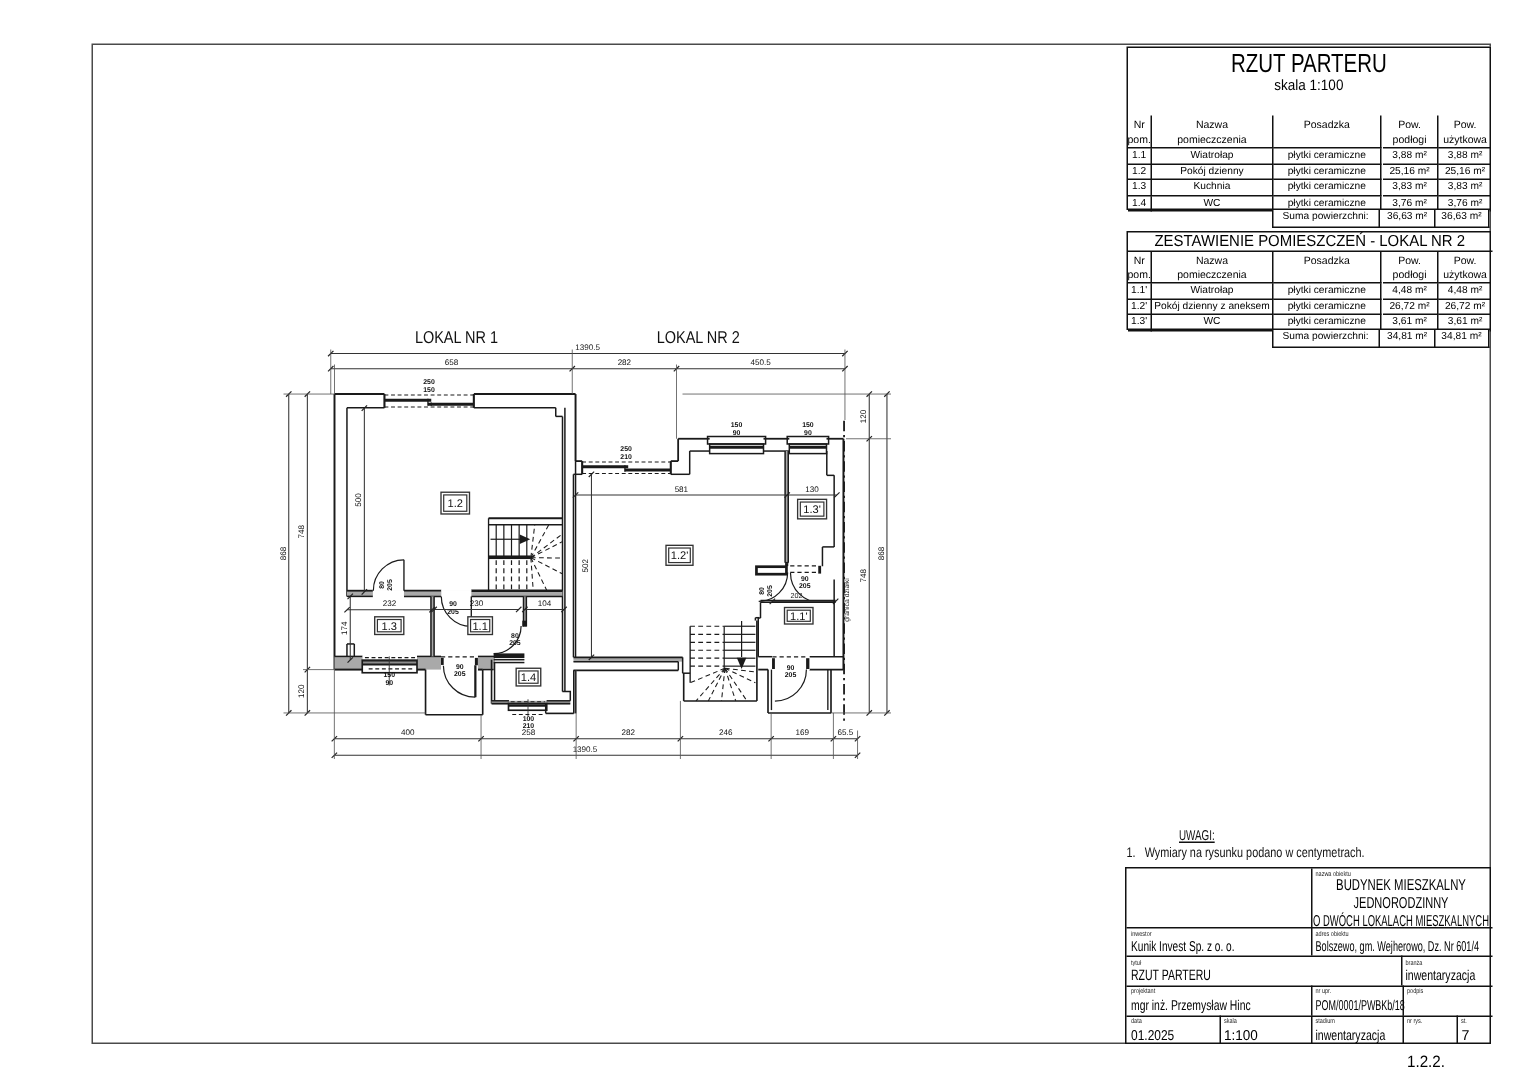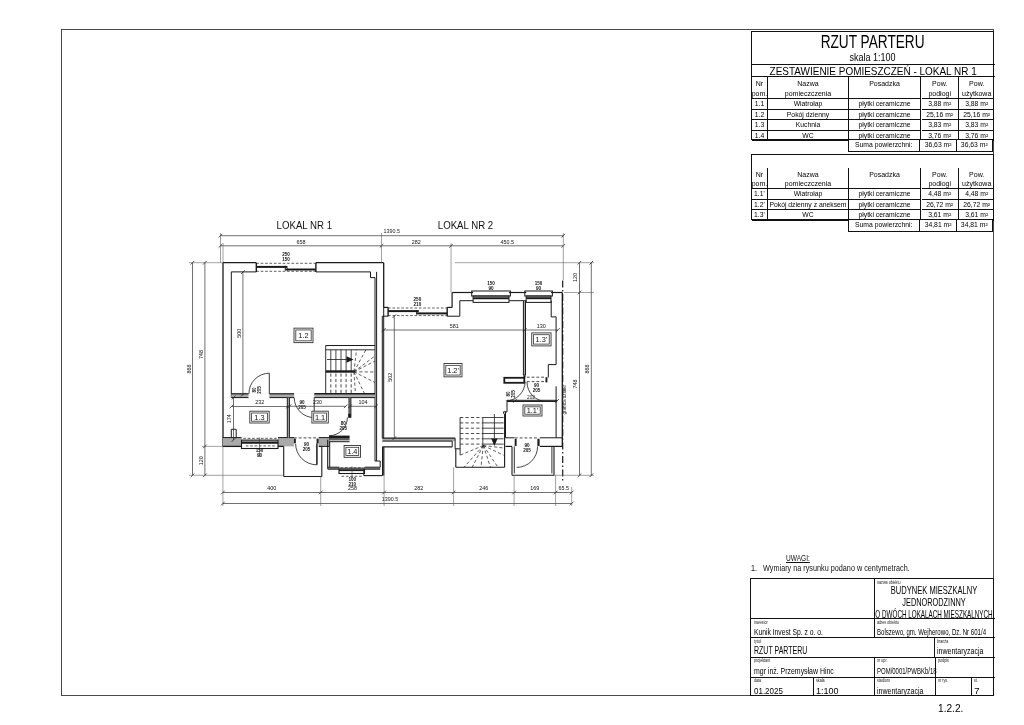--- a/index.html
+++ b/index.html
@@ -372,21 +372,20 @@
 <text x="317.6" y="404.1" font-size="5.4" text-anchor="middle" fill="#111" font-weight="normal">230</text>
 <line x1="349.9" y1="406.3" x2="376.0" y2="406.3" stroke="#333" stroke-width="0.7" stroke-linecap="butt"></line>
 <line x1="348.09999999999997" y1="408.1" x2="351.7" y2="404.5" stroke="#222" stroke-width="0.8" stroke-linecap="butt"></line>
 <line x1="374.2" y1="408.1" x2="377.8" y2="404.5" stroke="#222" stroke-width="0.8" stroke-linecap="butt"></line>
 <text x="362.95" y="404.1" font-size="5.4" text-anchor="middle" fill="#111" font-weight="normal">104</text>
 </svg>
 <div style="position:absolute;left:750.5px;top:31.2px;width:243.0px;height:109.0px;border:1.6px solid #111;box-sizing:border-box;background:#fff">
     <div style="position:absolute;left:0px;top:0px;width:243.0px;height:33.5px;border-style:solid;border-color:#111;border-width:0px 0px 0px 0px;font-size:px;line-height:33.5px;text-align:center;font-weight:normal;overflow:visible;white-space:nowrap;box-sizing:border-box"></div>
     <div style="position:absolute;left:0;top:1px;width:243.0px;text-align:center;font-size:17.5px;line-height:19px"><span style="display:inline-block;transform:scaleX(0.78);white-space:nowrap">RZUT PARTERU</span></div>
     <div style="position:absolute;left:0;top:20px;width:243.0px;text-align:center;font-size:10px;line-height:11px"><span style="display:inline-block;transform:scaleX(0.9);white-space:nowrap">skala 1:100</span></div>
-    <div style="position:absolute;left:0;top:32px;width:243.0px;height:13px;border-top:1.6px solid #111;border-bottom:1.4px solid #111;box-sizing:border-box;text-align:center;font-size:10.6px;line-height:12px"><span style="display:inline-block;transform:scaleX(0.94);white-space:nowrap">ZESTAWIENIE POMIESZCZEŃ - LOKAL NR 1</span></div>
     <div style="position:absolute;left:0.0px;top:45.0px;width:16.899999999999977px;height:22px;border-style:solid;border-color:#111;border-width:0px 1px 1px 0px;font-size:7px;line-height:9.5px;text-align:center;font-weight:normal;overflow:visible;white-space:nowrap;box-sizing:border-box">
       <div style="margin-top:2px">Nr<br>pom.</div>
     </div>
     <div style="position:absolute;left:16.899999999999977px;top:45.0px;width:80.20000000000005px;height:22px;border-style:solid;border-color:#111;border-width:0px 1px 1px 0px;font-size:7px;line-height:9.5px;text-align:center;font-weight:normal;overflow:visible;white-space:nowrap;box-sizing:border-box">
       <div style="margin-top:2px">Nazwa<br>pomieczczenia</div>
     </div>
     <div style="position:absolute;left:97.10000000000002px;top:45.0px;width:72.89999999999998px;height:22px;border-style:solid;border-color:#111;border-width:0px 1px 1px 0px;font-size:7px;line-height:9.5px;text-align:center;font-weight:normal;overflow:visible;white-space:nowrap;box-sizing:border-box">
       <div style="margin-top:2px">Posadzka</div>
     </div>
     <div style="position:absolute;left:170.0px;top:45.0px;width:37.39999999999998px;height:22px;border-style:solid;border-color:#111;border-width:0px 1px 1px 0px;font-size:7px;line-height:9.5px;text-align:center;font-weight:normal;overflow:visible;white-space:nowrap;box-sizing:border-box">
@@ -415,20 +414,21 @@
     <div style="position:absolute;left:97.10000000000002px;top:98.5px;width:72.89999999999998px;height:10.5px;border-style:solid;border-color:#111;border-width:0px 1px 1px 0px;font-size:6.8px;line-height:10.5px;text-align:center;font-weight:normal;overflow:visible;white-space:nowrap;box-sizing:border-box">płytki ceramiczne</div>
     <div style="position:absolute;left:170.0px;top:98.5px;width:37.39999999999998px;height:10.5px;border-style:solid;border-color:#111;border-width:0px 1px 1px 0px;font-size:6.8px;line-height:10.5px;text-align:center;font-weight:normal;overflow:visible;white-space:nowrap;box-sizing:border-box">3,76 m²</div>
     <div style="position:absolute;left:207.39999999999998px;top:98.5px;width:35.60000000000002px;height:10.5px;border-style:solid;border-color:#111;border-width:0px 0px 1px 0px;font-size:6.8px;line-height:10.5px;text-align:center;font-weight:normal;overflow:visible;white-space:nowrap;box-sizing:border-box">3,76 m²</div>
   </div>
 <div style="position:absolute;left:847.6px;top:140.2px;width:145.89999999999998px;height:11.5px;border:1.6px solid #111;border-top:none;box-sizing:border-box;background:#fff">
     <div style="position:absolute;left:0px;top:0px;width:71.29999999999998px;height:11.5px;border-style:solid;border-color:#111;border-width:0px 1px 0px 0px;font-size:6.8px;line-height:10px;text-align:center;font-weight:normal;overflow:visible;white-space:nowrap;box-sizing:border-box">Suma powierzchni:</div>
     <div style="position:absolute;left:71.29999999999998px;top:0px;width:37.39999999999998px;height:11.5px;border-style:solid;border-color:#111;border-width:0px 1px 0px 0px;font-size:6.8px;line-height:10px;text-align:center;font-weight:normal;overflow:visible;white-space:nowrap;box-sizing:border-box">36,63 m²</div>
     <div style="position:absolute;left:108.69999999999996px;top:0px;width:34.00000000000002px;height:11.5px;border-style:solid;border-color:#111;border-width:0px 0px 0px 0px;font-size:6.8px;line-height:10px;text-align:center;font-weight:normal;overflow:visible;white-space:nowrap;box-sizing:border-box">36,63 m²</div>
   </div>
 <div style="position:absolute;left:750.5px;top:154.3px;width:243.0px;height:65.8px;border:1.6px solid #111;box-sizing:border-box;background:#fff">
+    <div style="position:absolute;left:0;top:0;width:243.0px;height:12.5px;border-bottom:1.4px solid #111;box-sizing:border-box;text-align:center;font-size:10.6px;line-height:12px"><span style="display:inline-block;transform:scaleX(0.94);white-space:nowrap">ZESTAWIENIE POMIESZCZEŃ - LOKAL NR 2</span></div>
     <div style="position:absolute;left:0.0px;top:12.5px;width:16.899999999999977px;height:21.5px;border-style:solid;border-color:#111;border-width:0px 1px 1px 0px;font-size:7px;line-height:9.5px;text-align:center;font-weight:normal;overflow:visible;white-space:nowrap;box-sizing:border-box">
       <div style="margin-top:2px">Nr<br>pom.</div>
     </div>
     <div style="position:absolute;left:16.899999999999977px;top:12.5px;width:80.20000000000005px;height:21.5px;border-style:solid;border-color:#111;border-width:0px 1px 1px 0px;font-size:7px;line-height:9.5px;text-align:center;font-weight:normal;overflow:visible;white-space:nowrap;box-sizing:border-box">
       <div style="margin-top:2px">Nazwa<br>pomieczczenia</div>
     </div>
     <div style="position:absolute;left:97.10000000000002px;top:12.5px;width:72.89999999999998px;height:21.5px;border-style:solid;border-color:#111;border-width:0px 1px 1px 0px;font-size:7px;line-height:9.5px;text-align:center;font-weight:normal;overflow:visible;white-space:nowrap;box-sizing:border-box">
       <div style="margin-top:2px">Posadzka</div>
     </div>
     <div style="position:absolute;left:170.0px;top:12.5px;width:37.39999999999998px;height:21.5px;border-style:solid;border-color:#111;border-width:0px 1px 1px 0px;font-size:7px;line-height:9.5px;text-align:center;font-weight:normal;overflow:visible;white-space:nowrap;box-sizing:border-box">

